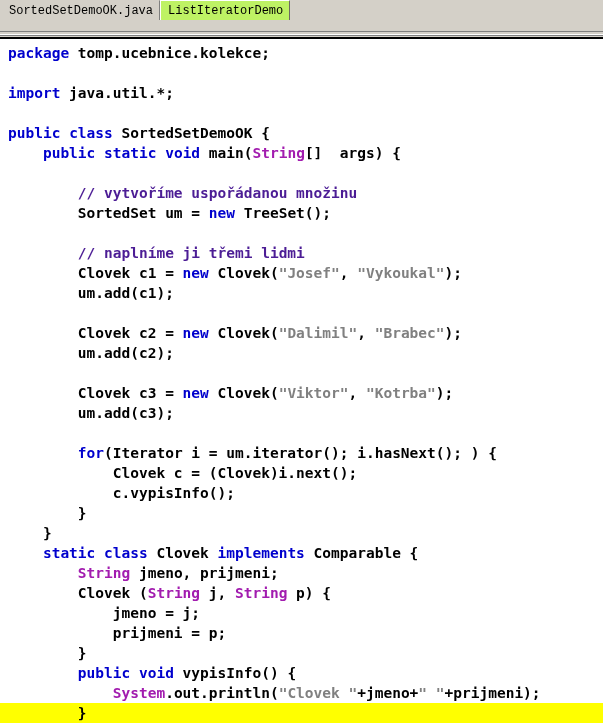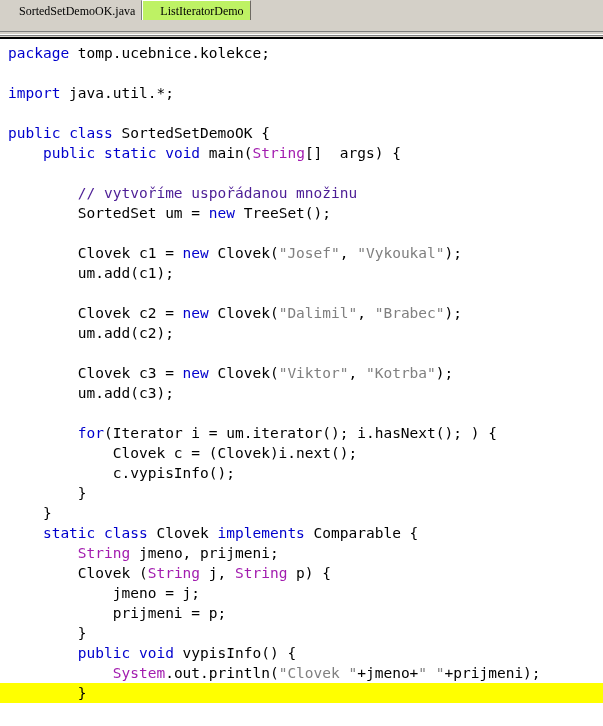--- a/index.html
+++ b/index.html
@@ -27,22 +27,22 @@
   .tabs-row {
     display: flex;
     align-items: flex-start;
     height: 21px;
     padding-left: 1px;
   }
   .tab {
     position: relative;
     height: 20px;
     line-height: 20px;
-    padding: 0 6px 0 17px;
-    font-family: Liberation Serif, serif;
+    padding: 0 6px 0 7px;
+    font-family: Liberation Mono, monospace;
     font-size: 12px;
     color: #000000;
     white-space: nowrap;
     background: #d4d0c8;
     border-left: 1px solid #ffffff;
     border-top: 1px solid #ffffff;
     border-right: 1px solid #7f7f7f;
     box-sizing: border-box;
   }
   .tab.active {
@@ -90,21 +90,21 @@
     height: 687px;
     overflow: hidden;
     padding-top: 4px;
     box-sizing: border-box;
   }
   .line {
     height: 20px;
     line-height: 20px;
     font-size: 14.5px;
     font-family: "DejaVu Sans Mono", "Liberation Mono", monospace;
-    font-weight: normal;
+    font-weight: bold;
     color: #000000;
     white-space: pre;
     padding-left: 8px;
     letter-spacing: 0px;
   }
   .line.hl {
     background: #ffff00;
   }
   .kw   { color: #0000cd; }
   .type { color: #a21caf; }
@@ -134,20 +134,21 @@
     <div class="line"><span class="kw">package</span> tomp.ucebnice.kolekce;</div>
     <div class="line">&nbsp;</div>
     <div class="line"><span class="kw">import</span> java.util.*;</div>
     <div class="line">&nbsp;</div>
     <div class="line"><span class="kw">public</span> <span class="kw">class</span> SortedSetDemoOK {</div>
     <div class="line">    <span class="kw">public</span> <span class="kw">static</span> <span class="kw">void</span> main(<span class="type">String</span>[]  args) {</div>
     <div class="line">&nbsp;</div>
     <div class="line">        <span class="cmt">// vytvoříme uspořádanou množinu</span></div>
     <div class="line">        SortedSet um = <span class="kw">new</span> TreeSet();</div>
     <div class="line">&nbsp;</div>
+    <div class="line">        <span class="cmt">// naplníme ji třemi lidmi</span></div>
     <div class="line">        Clovek c1 = <span class="kw">new</span> Clovek(<span class="str">"Josef"</span>, <span class="str">"Vykoukal"</span>);</div>
     <div class="line">        um.add(c1);</div>
     <div class="line">&nbsp;</div>
     <div class="line">        Clovek c2 = <span class="kw">new</span> Clovek(<span class="str">"Dalimil"</span>, <span class="str">"Brabec"</span>);</div>
     <div class="line">        um.add(c2);</div>
     <div class="line">&nbsp;</div>
     <div class="line">        Clovek c3 = <span class="kw">new</span> Clovek(<span class="str">"Viktor"</span>, <span class="str">"Kotrba"</span>);</div>
     <div class="line">        um.add(c3);</div>
     <div class="line">&nbsp;</div>
     <div class="line">        <span class="kw">for</span>(Iterator i = um.iterator(); i.hasNext(); ) {</div>

